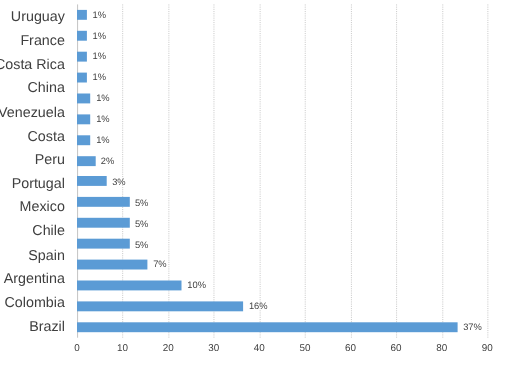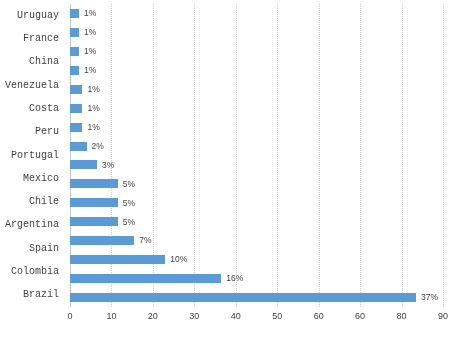--- a/index.html
+++ b/index.html
@@ -31,25 +31,24 @@
     display: flex;
     flex-direction: column;
     justify-content: space-between;
   }
   .cat-label {
     flex: 1 1 0;
     display: flex;
     align-items: center;
     justify-content: flex-end;
     padding-right: 5px;
-    font-size: 10px;
+    font-size: 13px;
     color: #3f3f3f;
     line-height: 1;
     white-space: nowrap;
-    font-family: Liberation Mono, monospace;
   }
 
   
   #plot-area {
     position: absolute;
     left: 70px;
     top: 4px;
     width: 373px;
     height: 303px;
   }
@@ -121,29 +120,30 @@
   }
 </style>
 </head>
 <body>
 
 <div id="chart-root">
 
   <div id="category-axis">
       <div class="cat-label">Uruguay</div>
       <div class="cat-label">France</div>
+      <div class="cat-label">Costa Rica</div>
       <div class="cat-label">China</div>
       <div class="cat-label">Venezuela</div>
       <div class="cat-label">Costa</div>
       <div class="cat-label">Peru</div>
       <div class="cat-label">Portugal</div>
       <div class="cat-label">Mexico</div>
       <div class="cat-label">Chile</div>
+      <div class="cat-label">Spain</div>
       <div class="cat-label">Argentina</div>
-      <div class="cat-label">Spain</div>
       <div class="cat-label">Colombia</div>
       <div class="cat-label">Brazil</div>
     </div>
 
   <div id="plot-area">
     <div id="gridlines">
         <div class="gridline axis-line" style="left: 0px;"></div>
         <div class="gridline" style="left: 41.4444px;"></div>
         <div class="gridline" style="left: 82.8889px;"></div>
         <div class="gridline" style="left: 124.333px;"></div>

